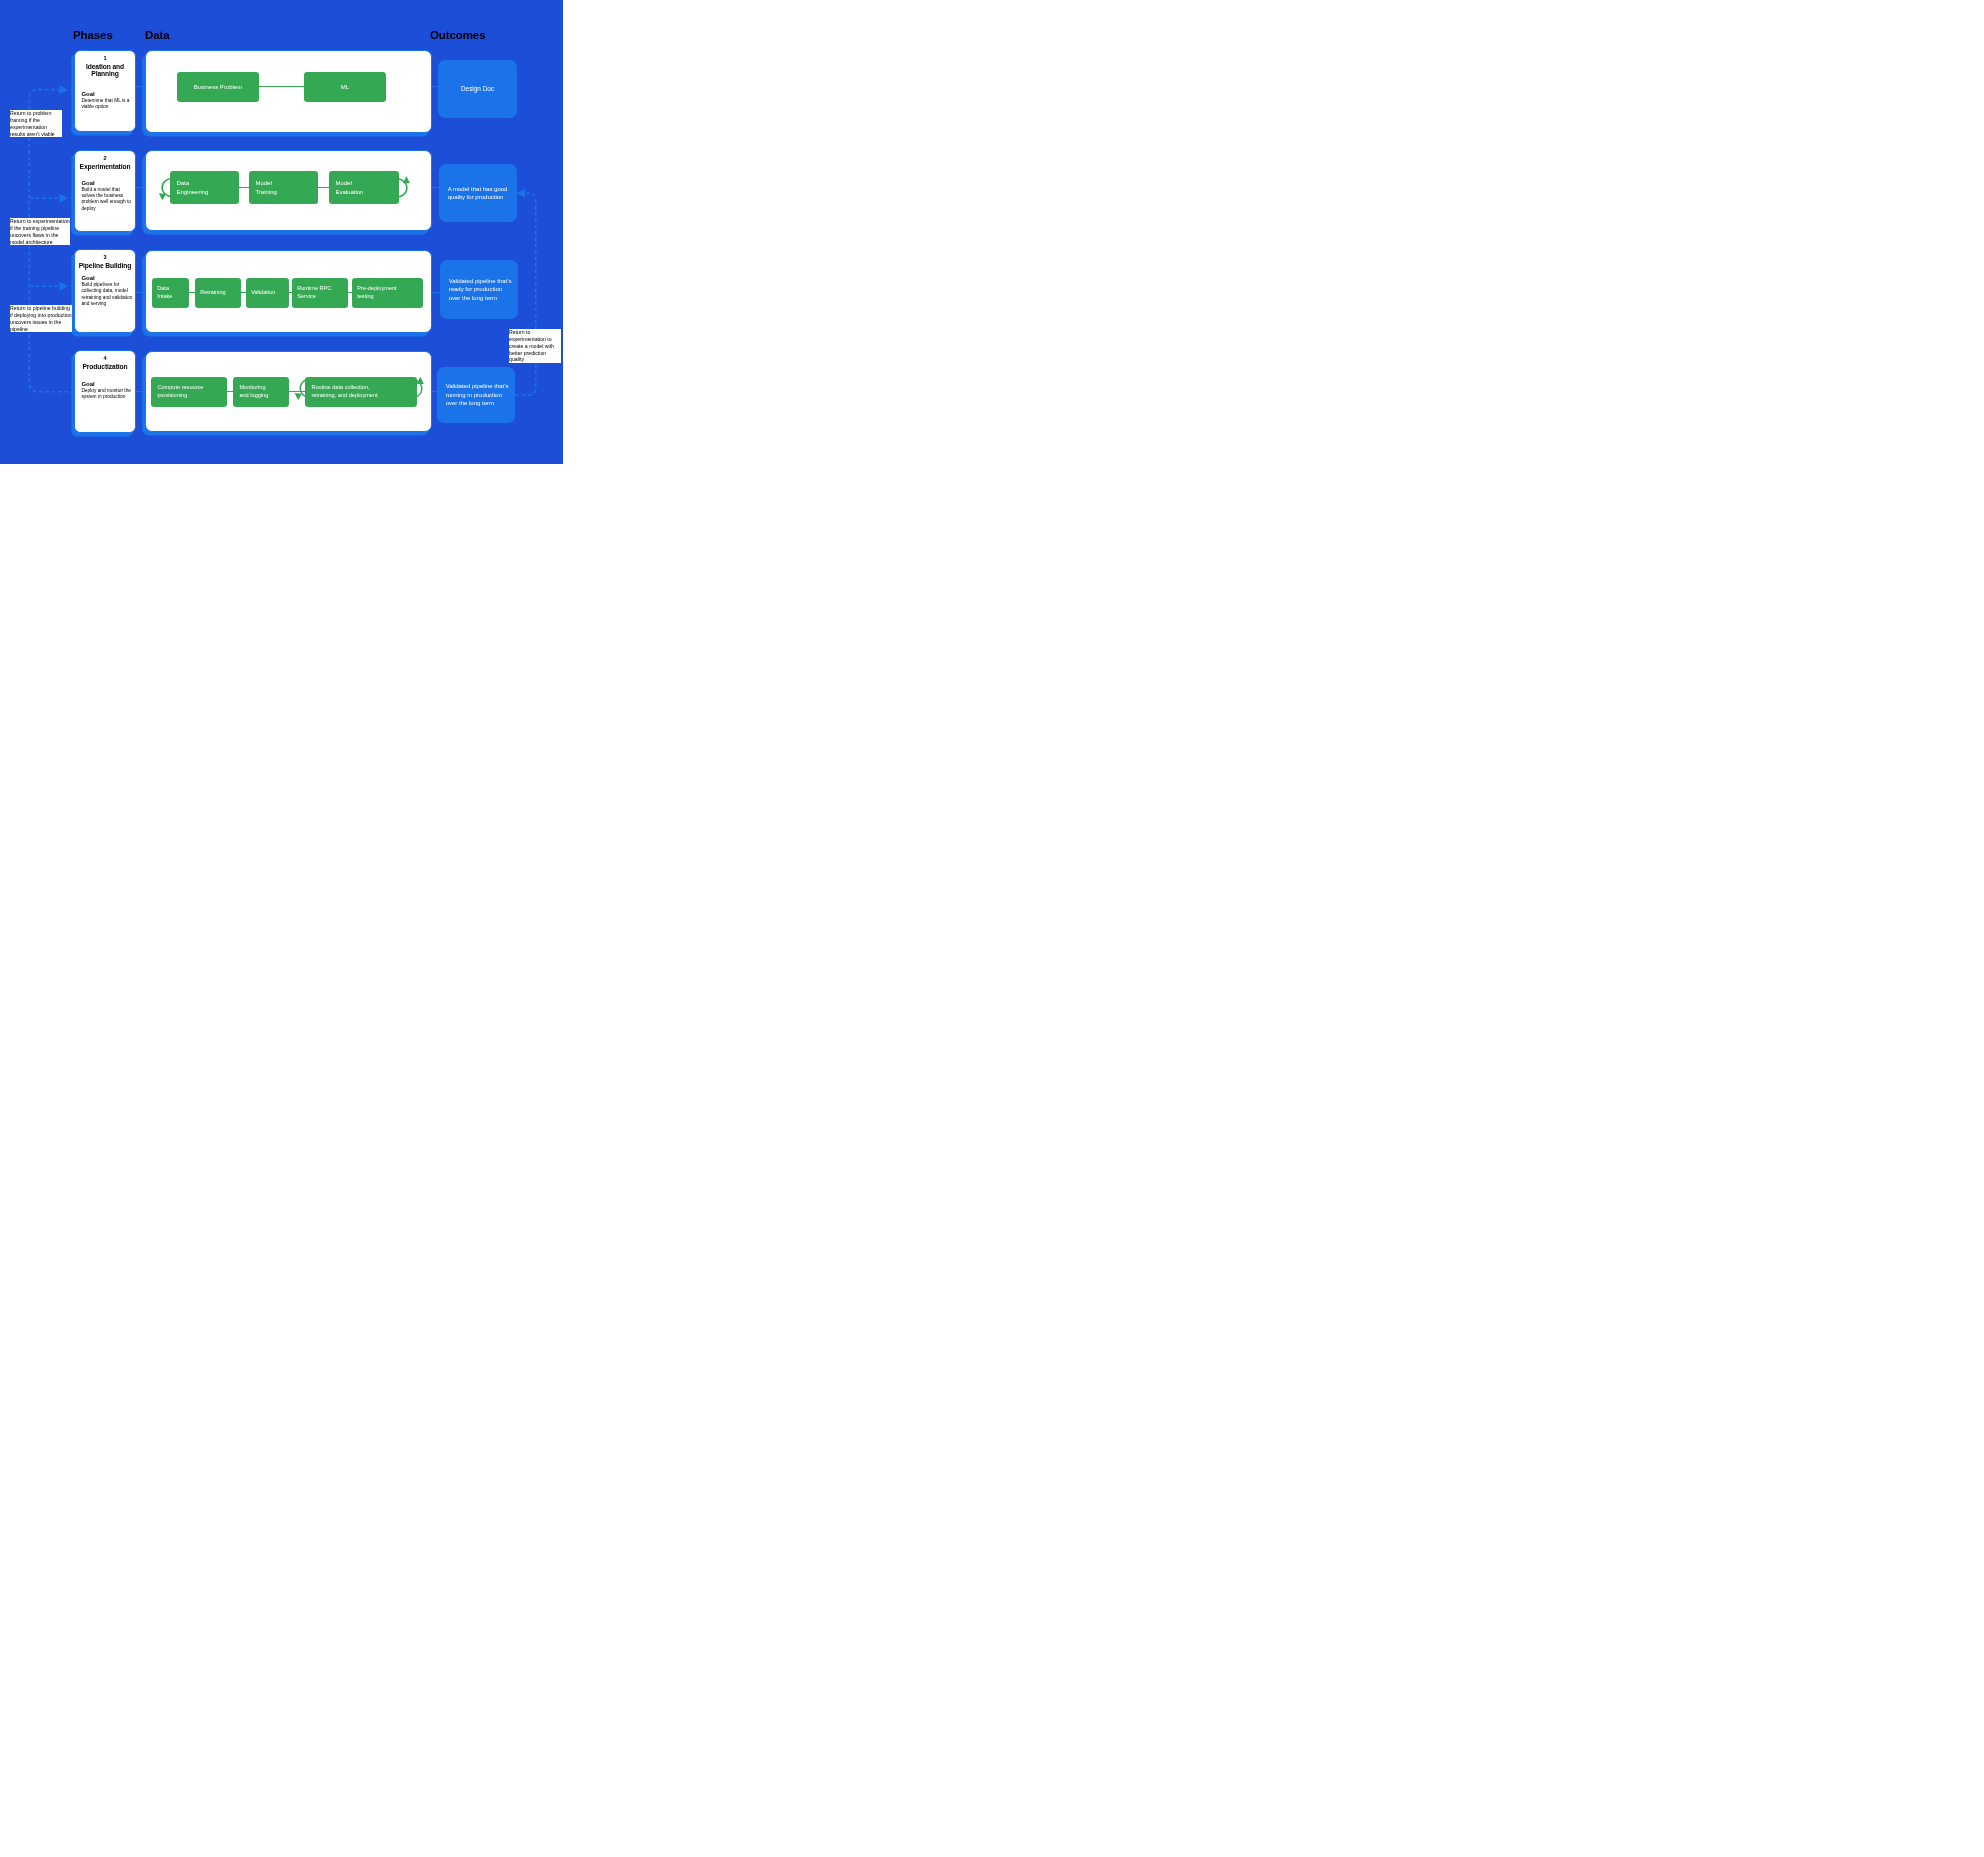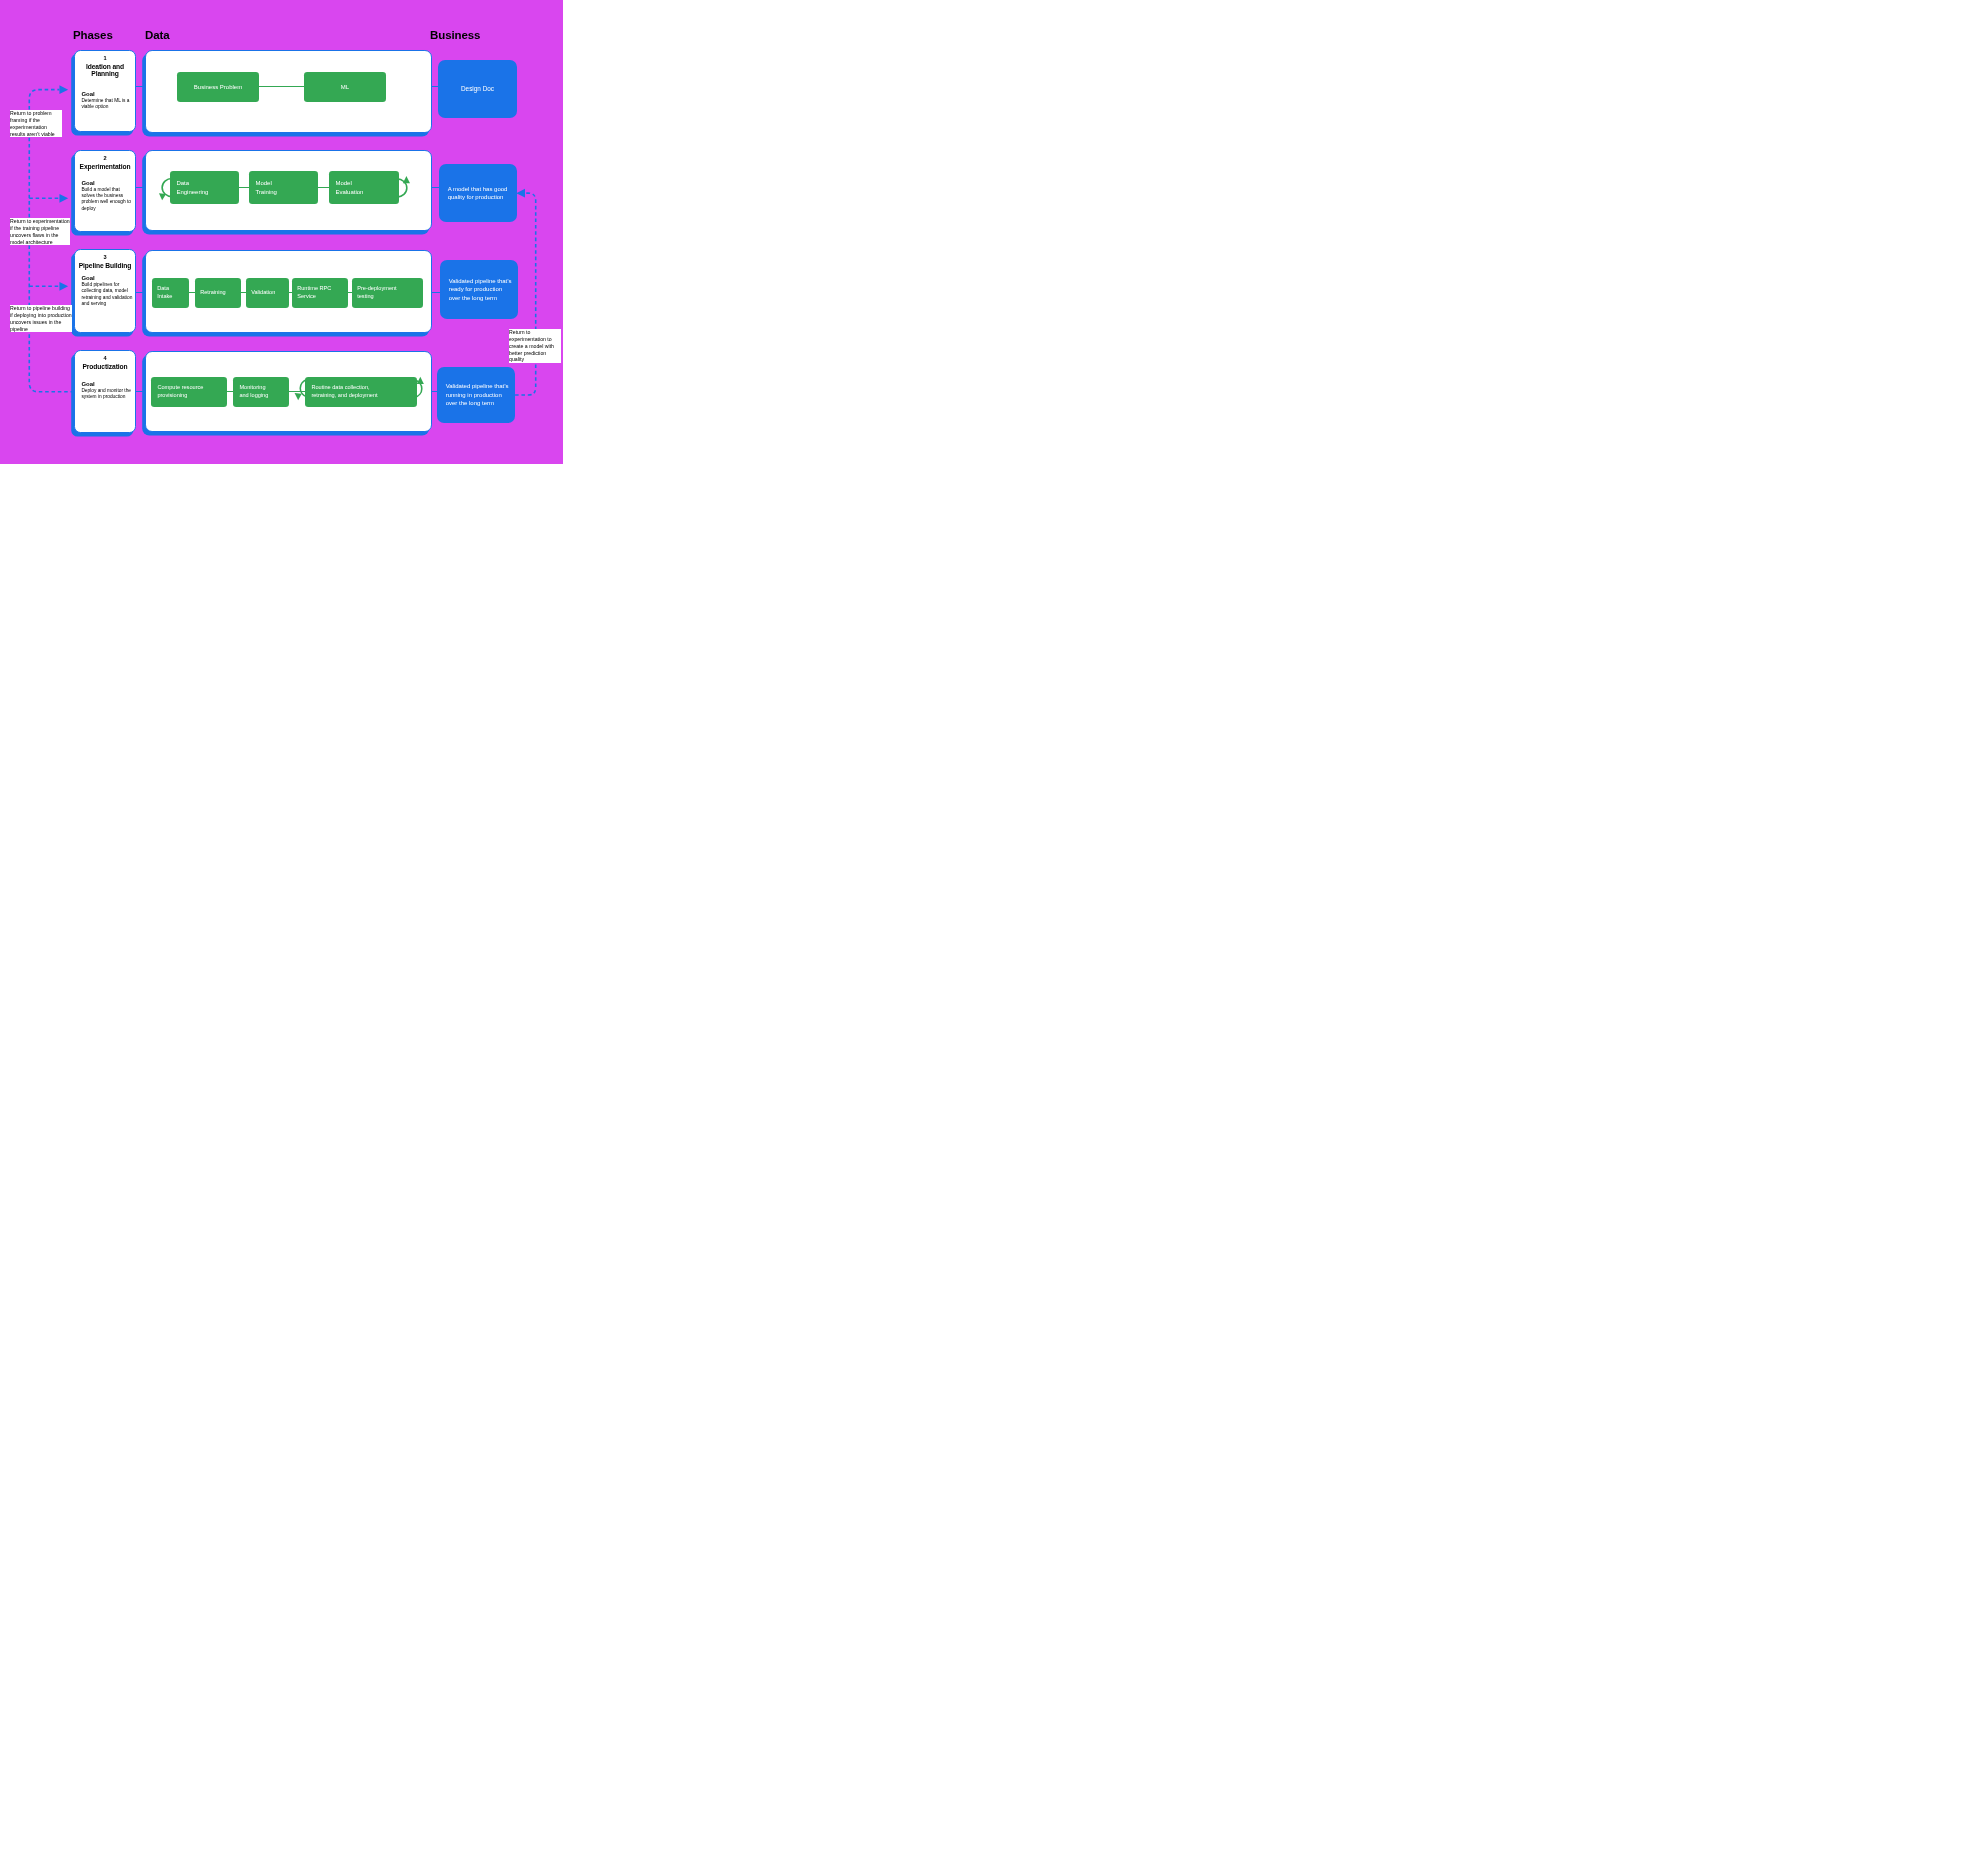--- a/index.html
+++ b/index.html
@@ -1,16 +1,16 @@
 <!DOCTYPE html>
 <html style="font-size:6.4px"><head>
 <meta charset="utf-8">
 <style>
   html,body{margin:0;padding:0;background:#ffffff;}
-  .canvas{position:relative;width:563px;height:464px;background:#d946ef;
+  .canvas{position:relative;width:563px;height:464px;background:#1d4ed8;
           font-family:"Liberation Sans",sans-serif;color:#000;overflow:hidden;}
   .hdr{position:absolute;font-weight:700;font-size:11.5px;letter-spacing:-0.1px;}
   .phase-card{position:absolute;left:74px;width:62px;background:#fff;
     border:1.4px solid #1A73E8;border-radius:6.4px;box-shadow:-2.8px 3.6px 0 0 #1A73E8;
     box-sizing:border-box;text-align:center;z-index:2;}
   .p-num{font-weight:700;font-size:5.6px;margin-top:4.4px;}
   .p-title{font-weight:700;font-size:6.7px;line-height:1.18;margin-top:1.2px;padding:0 2px;letter-spacing:-0.1px;}
   .p-goal{position:absolute;left:6.4px;right:2px;text-align:left;}
   .goal-label{font-weight:700;font-size:6px;margin-bottom:0.8px;}
   .goal-text{font-size:4.8px;line-height:1.3;}
@@ -42,21 +42,21 @@
     <path d="M73,722 H149" fill="none" stroke="#1A73E8" stroke-width="4" stroke-dasharray="9 7"></path>
     <path d="M1298,996 H1331 Q1350,996 1350,977 V506 Q1350,487 1331,487 H1315" fill="none" stroke="#1A73E8" stroke-width="4" stroke-dasharray="9 7"></path>
     <polygon points="149,215 171,226 149,237" fill="#1A73E8"></polygon>
     <polygon points="149,489 171,500 149,511" fill="#1A73E8"></polygon>
     <polygon points="149,711 171,722 149,733" fill="#1A73E8"></polygon>
     <polygon points="1323,476 1301,487 1323,498" fill="#1A73E8"></polygon>
   </svg>
 
   <div class="hdr" style="left:73px;top:29px;">Phases</div>
   <div class="hdr" style="left:145px;top:29px;">Data</div>
-  <div class="hdr" style="left:430px;top:29px;">Business</div>
+  <div class="hdr" style="left:430px;top:29px;">Outcomes</div>
 
   <div class="bline" style="left:135px;top:86px;width:10.3px;"></div>
   <div class="bline" style="left:431px;top:86px;width:8.3px;"></div>
   <div class="bline" style="left:135px;top:187px;width:10.3px;"></div>
   <div class="bline" style="left:431px;top:187px;width:9px;"></div>
   <div class="bline" style="left:135px;top:292px;width:10.3px;"></div>
   <div class="bline" style="left:431px;top:292px;width:10px;"></div>
   <div class="bline" style="left:135px;top:391px;width:10.3px;"></div>
   <div class="bline" style="left:431px;top:391px;width:7.1px;"></div>
 

